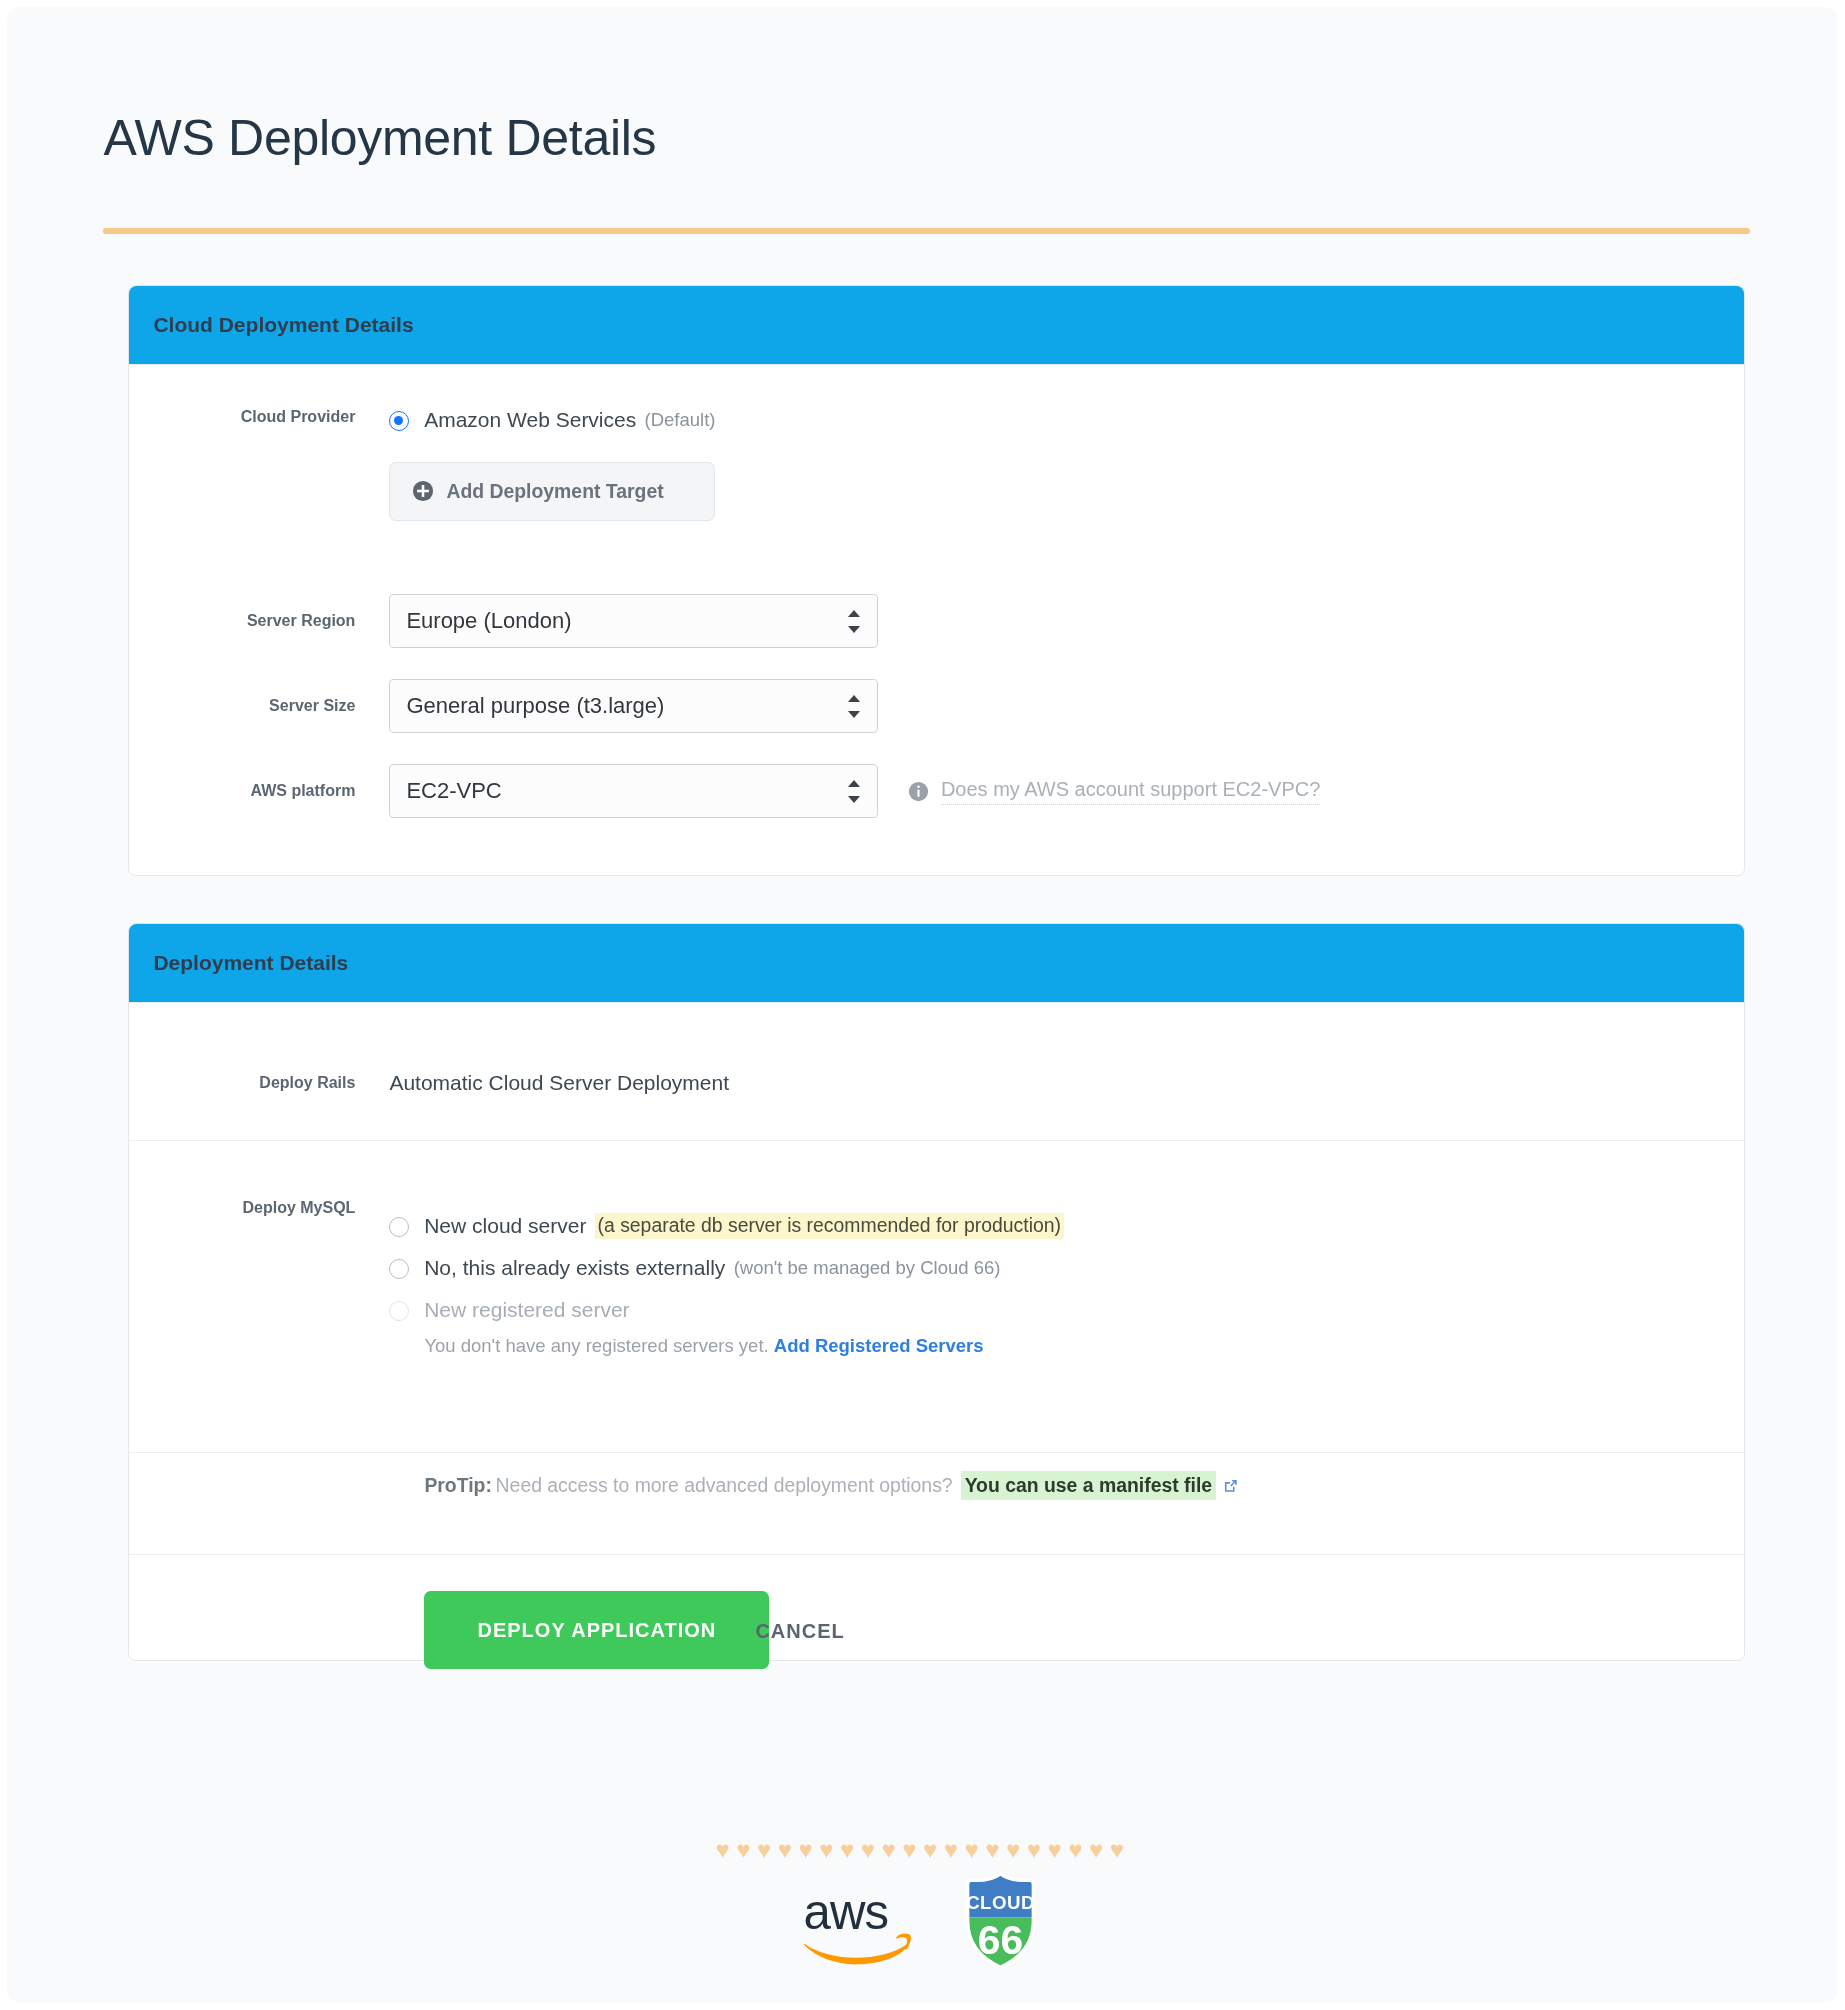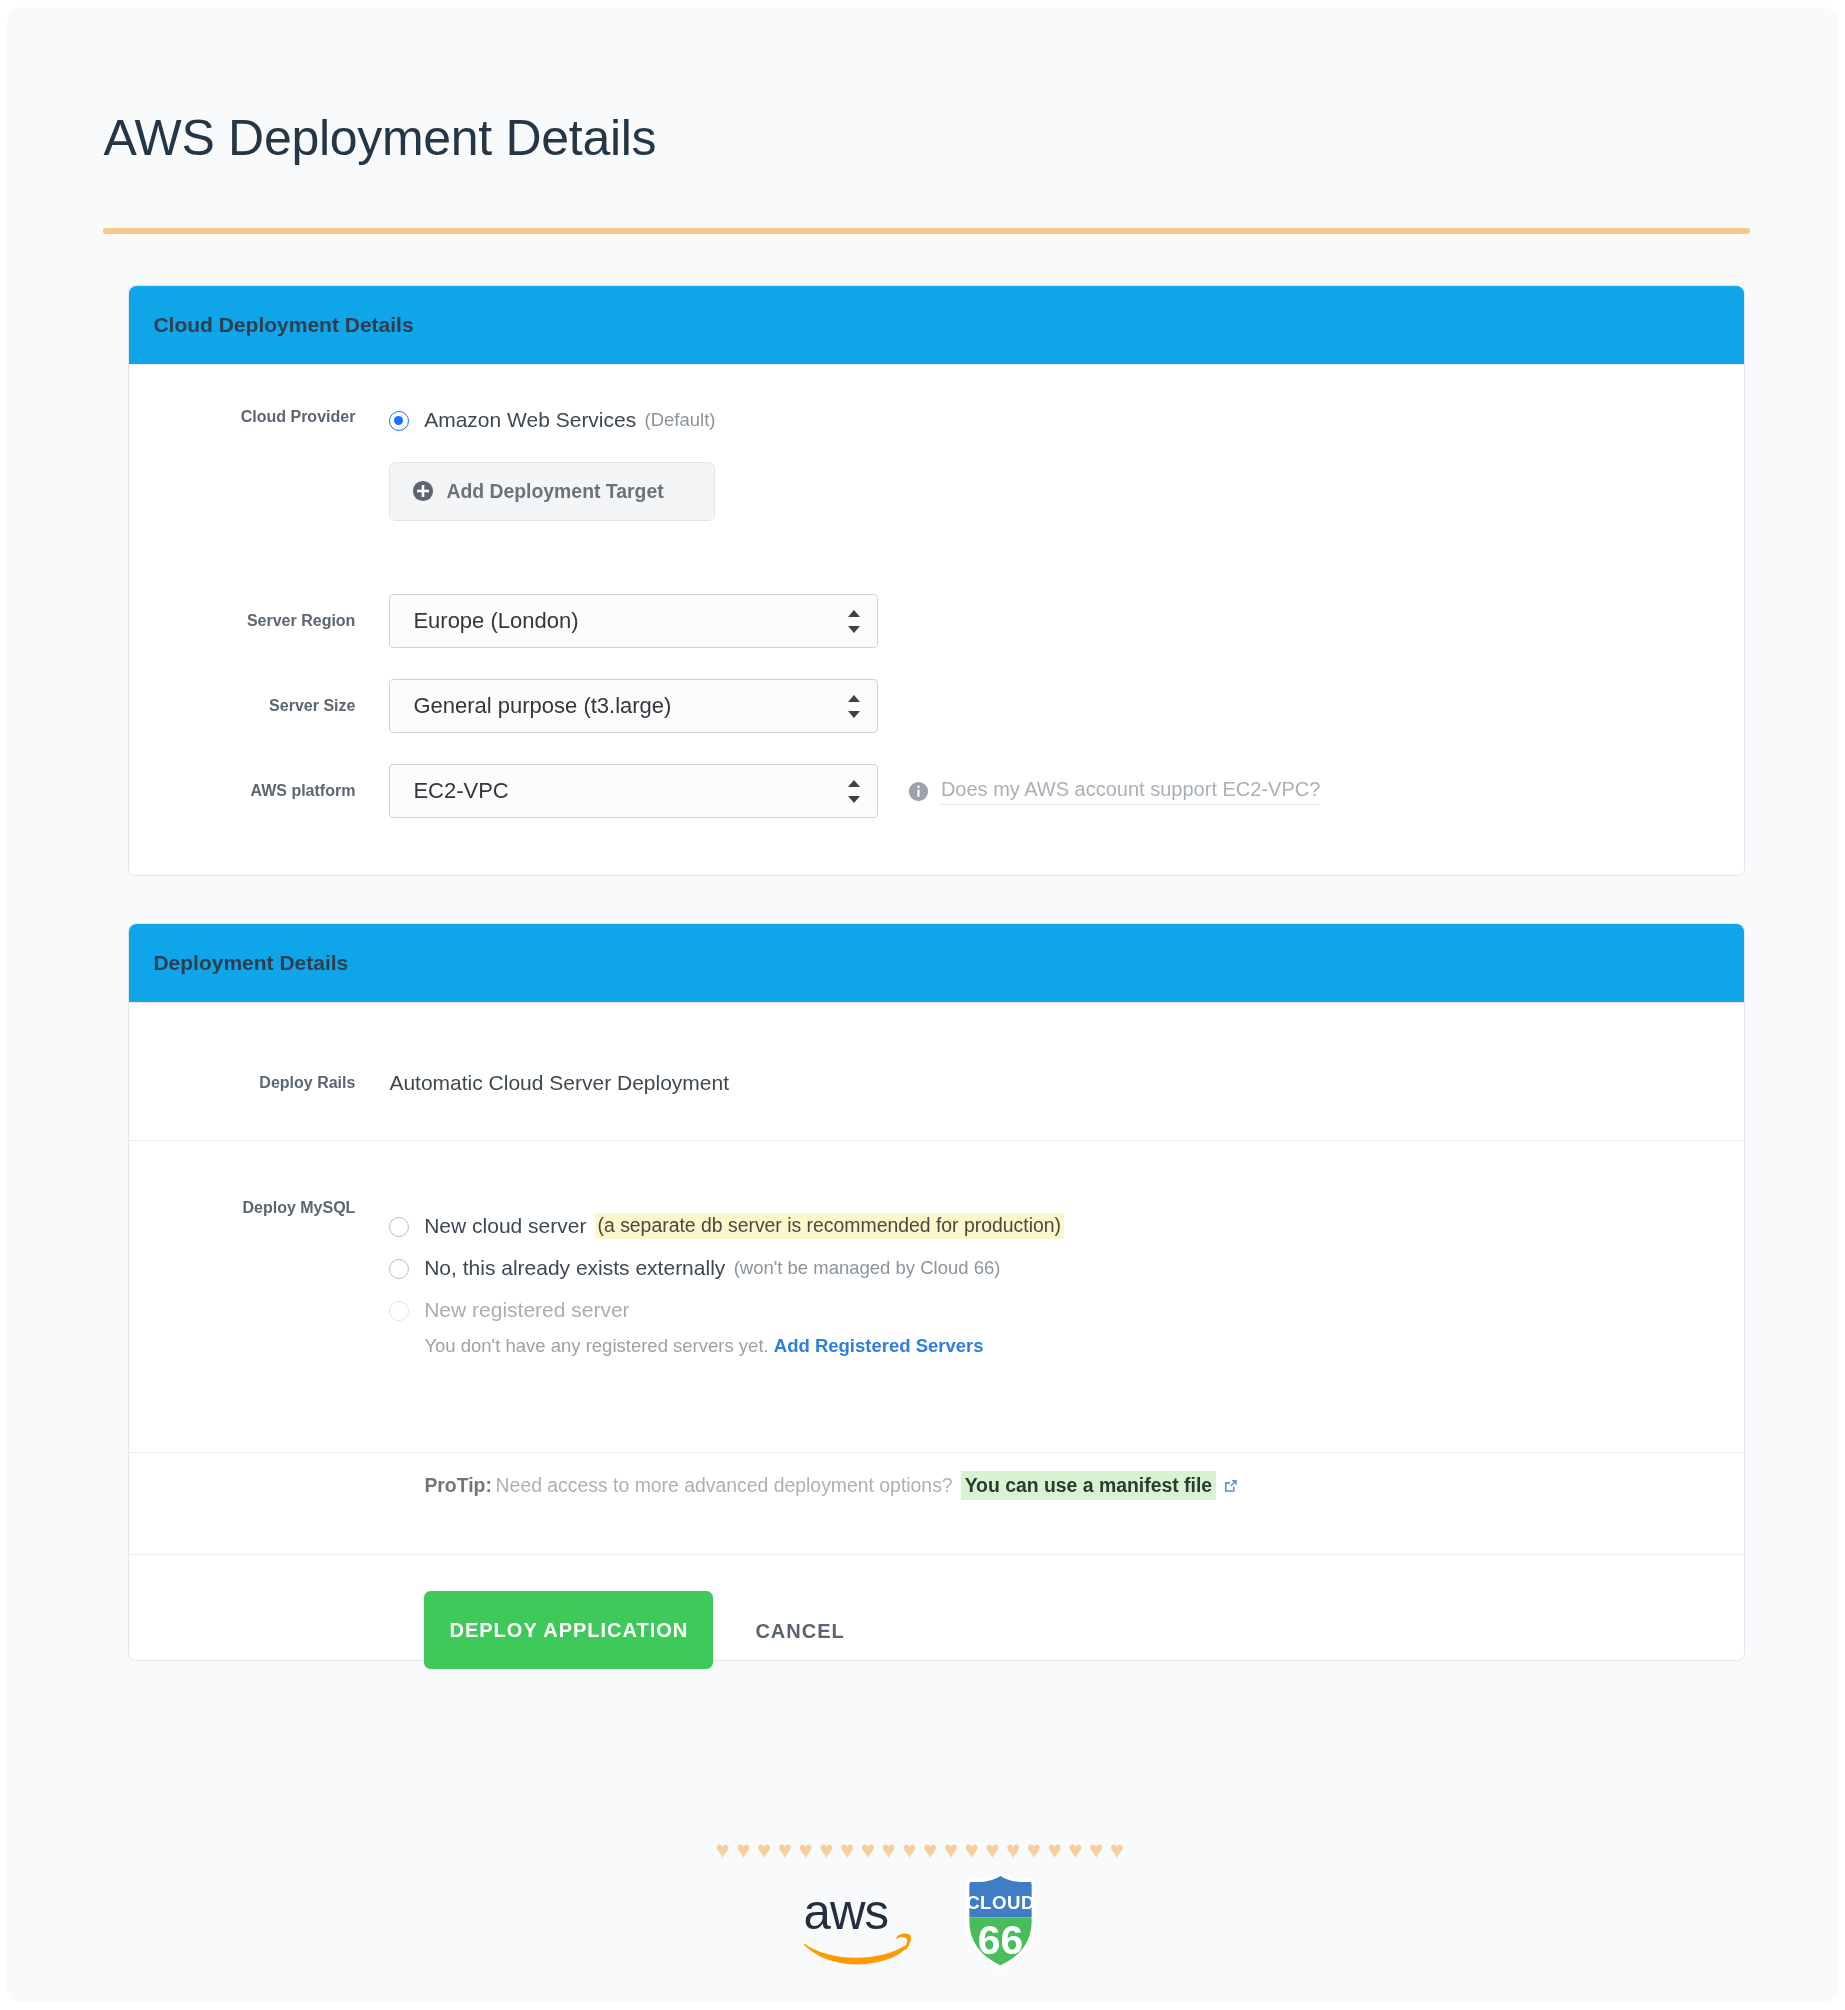--- a/index.html
+++ b/index.html
@@ -148,21 +148,21 @@
   .select {
     position: relative;
     width: 489px;
     height: 54px;
     background: #fcfcfd;
     border: 0.9px solid #cbd1d8;
     border-radius: 4.6px;
     box-sizing: border-box;
     display: flex;
     align-items: center;
-    padding-left: 23px;
+    padding-left: 16px;
     font-size: 22px;
     color: #31373d;
   }
   .select .arrows {
     position: absolute;
     right: 16.6px;
     top: 50%;
     transform: translateY(-50%);
     width: 13px;
     height: 24px;
@@ -263,21 +263,21 @@
     font-weight: bold;
     padding: 2.8px 3.7px;
     margin-left: 8.3px;
   }
   .icon-ext { width: 15.7px; height: 15.7px; margin-left: 7.4px; flex: none; }
 
   
   .btn-deploy {
     position: absolute;
     left: 295px;
-    width: 289px;
+    width: 345px;
     height: 78px;
     background: #3ec95a;
     border-radius: 6.5px;
     display: flex;
     align-items: center;
     justify-content: center;
     font-size: 20px;
     font-weight: bold;
     letter-spacing: 1px;
     color: #ffffff;

